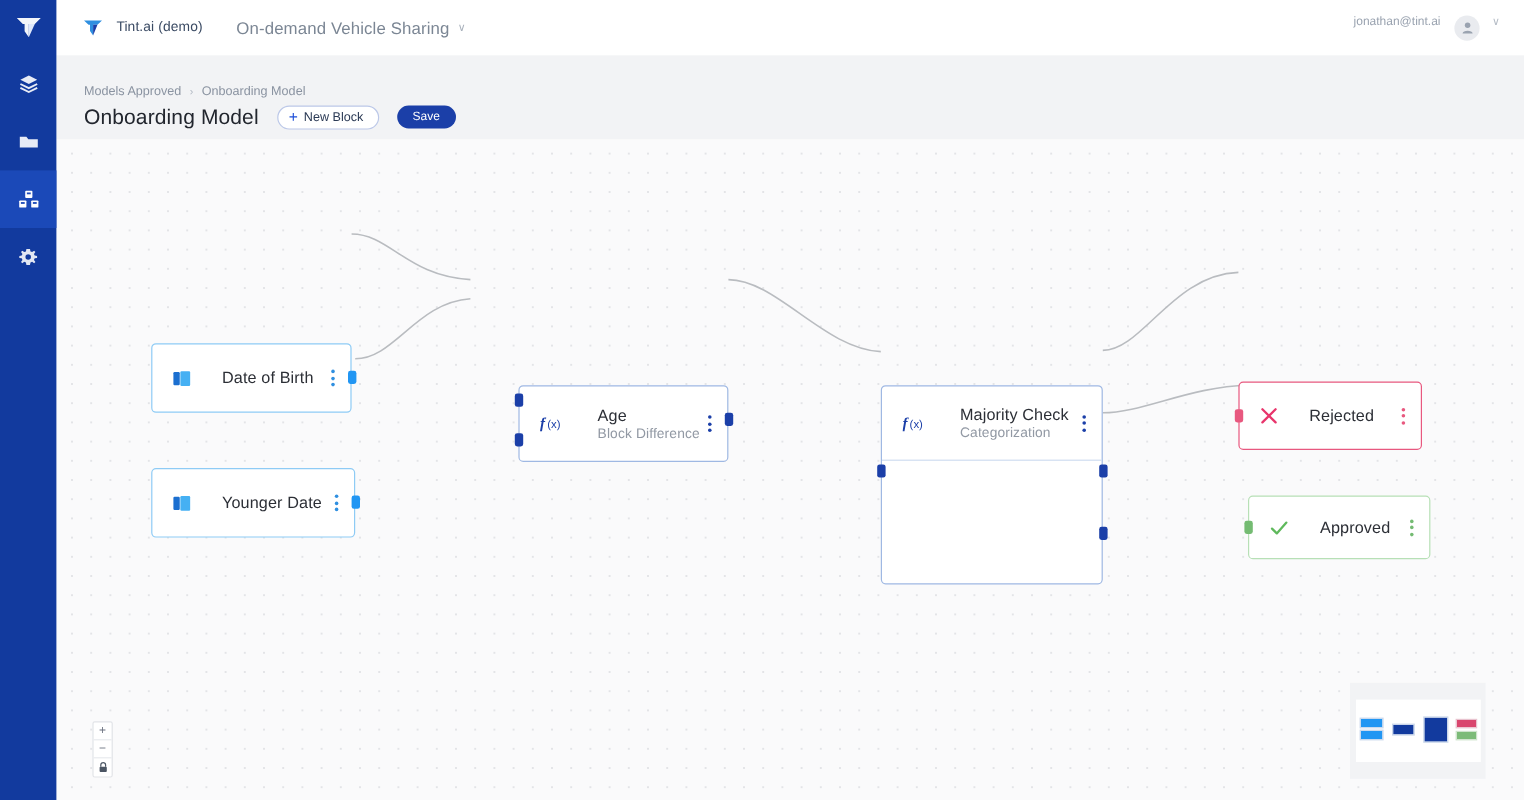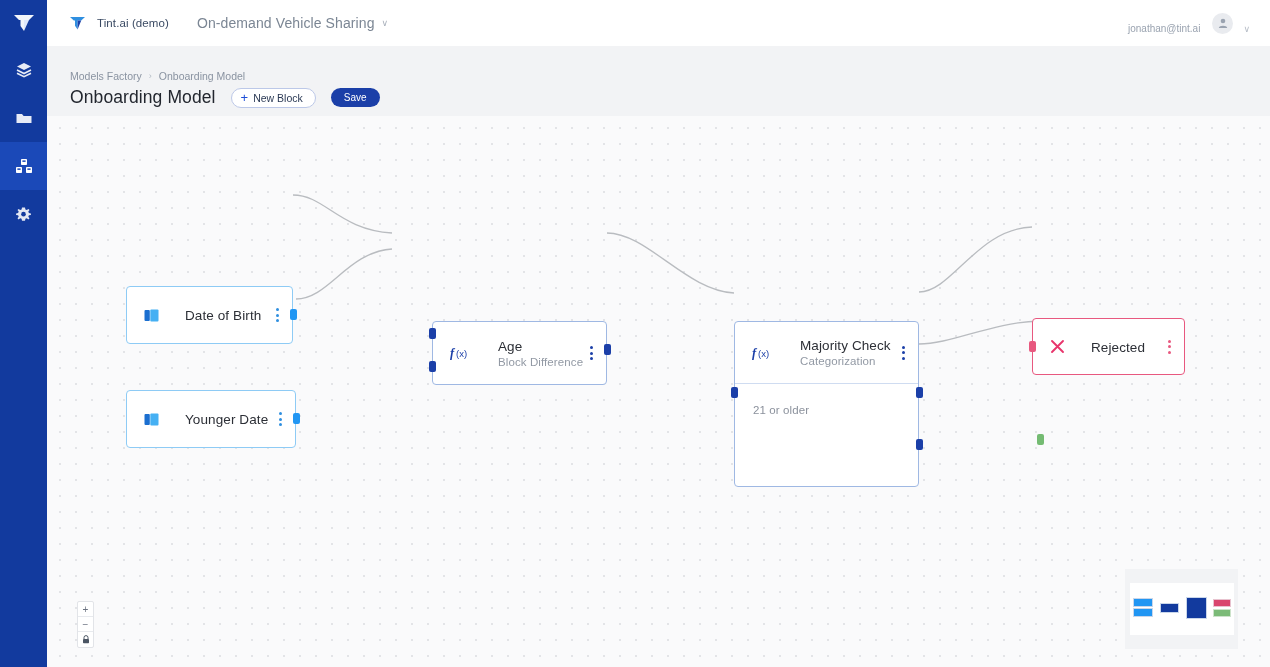--- a/index.html
+++ b/index.html
@@ -40,21 +40,21 @@
   .tb-logo { margin-left: 22px; display: flex; align-items: center; }
   .tb-org {
     margin-left: 11px; font-size: 11.5px; color: #3a4a63; letter-spacing: .1px;
   }
   .tb-proj {
     margin-left: 28px; font-size: 14px; color: #7b8694; letter-spacing: .1px;
   }
   .tb-caret { margin-left: 7px; color: #a8b0bb; font-size: 9px; }
   .tb-right {
     margin-left: auto; margin-right: 20px;
-    display: flex; align-items: flex-end;
+    display: flex; align-items: flex-start;
   }
   .tb-email { font-size: 10px; color: #9aa3b0; }
   .tb-avatar {
     width: 21px; height: 21px; border-radius: 50%;
     background: #e9ebef; margin-left: 12px;
     display: flex; align-items: center; justify-content: center;
   }
   .tb-avcaret { margin-left: 10px; color: #b4bbc5; font-size: 9px; }
 
   
@@ -240,21 +240,21 @@
           <circle cx="6" cy="4" r="2.3" fill="#9aa3b0"></circle>
           <path d="M1.8 11 C1.8 7.9 10.2 7.9 10.2 11 Z" fill="#9aa3b0"></path>
         </svg>
       </span>
       <span class="tb-avcaret">∨</span>
     </div>
   </header>
 
   <div id="pagehead">
     <div class="crumbs">
-      <span class="crumb-link">Models Factory</span>
+      <span class="crumb-link">Models Approved</span>
       <span class="crumb-sep">›</span>
       <span class="crumb-link">Onboarding Model</span>
     </div>
     <div class="title-row">
       <span class="page-title">Onboarding Model</span>
       <button class="btn-newblock">
         <span class="plus">+</span>
         <span>New Block</span>
       </button>
       <button class="btn-save">
@@ -349,21 +349,20 @@
         <span class="n-texts">
           <div class="n-title">Majority Check</div>
           <div class="n-sub">Categorization</div>
         </span>
         <span class="n-dots dots-navy">
             <i></i>
             <i></i>
             <i></i>
           </span>
       </div>
-      <div class="fn-branch">21 or older</div>
     </div>
     <span class="port port-navy" style="left:684px; top:271px;"></span>
     <span class="port port-navy" style="left:869px; top:271px;"></span>
     <span class="port port-navy" style="left:869px; top:323px;"></span>
 
     <div class="node node-rej" style="left:985px; top:202px; width:153px; height:57px;">
       <div class="row-main">
         <span class="n-icon">
           <svg width="15" height="15" viewBox="0 0 15 15">
             <path d="M2 2 L13 13 M13 2 L2 13" stroke="#e8356c" stroke-width="1.9" stroke-linecap="round"></path>
@@ -374,20 +373,37 @@
         </span>
         <span class="n-dots dots-pink">
             <i></i>
             <i></i>
             <i></i>
           </span>
       </div>
     </div>
     <span class="port port-pink" style="left:982px; top:225px;"></span>
 
+    <div class="node node-app" style="left:993px; top:297px; width:152px; height:53px;">
+      <div class="row-main">
+        <span class="n-icon">
+          <svg width="16" height="14" viewBox="0 0 16 14">
+            <path d="M2 7.5 L6 11.5 L14 2.5" stroke="#5fb95c" stroke-width="1.9" fill="none" stroke-linecap="round" stroke-linejoin="round"></path>
+          </svg>
+        </span>
+        <span class="n-texts">
+          <span class="n-title">Approved</span>
+        </span>
+        <span class="n-dots dots-green">
+            <i></i>
+            <i></i>
+            <i></i>
+          </span>
+      </div>
+    </div>
     <span class="port port-green" style="left:990px; top:318px;"></span>
 
   </div>
 
   <div id="zoomctl">
     <div class="zc-btn">+</div>
     <div class="zc-btn">−</div>
     <div class="zc-btn">
       <svg width="8" height="9" viewBox="0 0 8 9">
         <path d="M2 4 L2 2.6 A2 2 0 0 1 6 2.6 L6 4" stroke="#4b5563" stroke-width="1" fill="none"></path>

